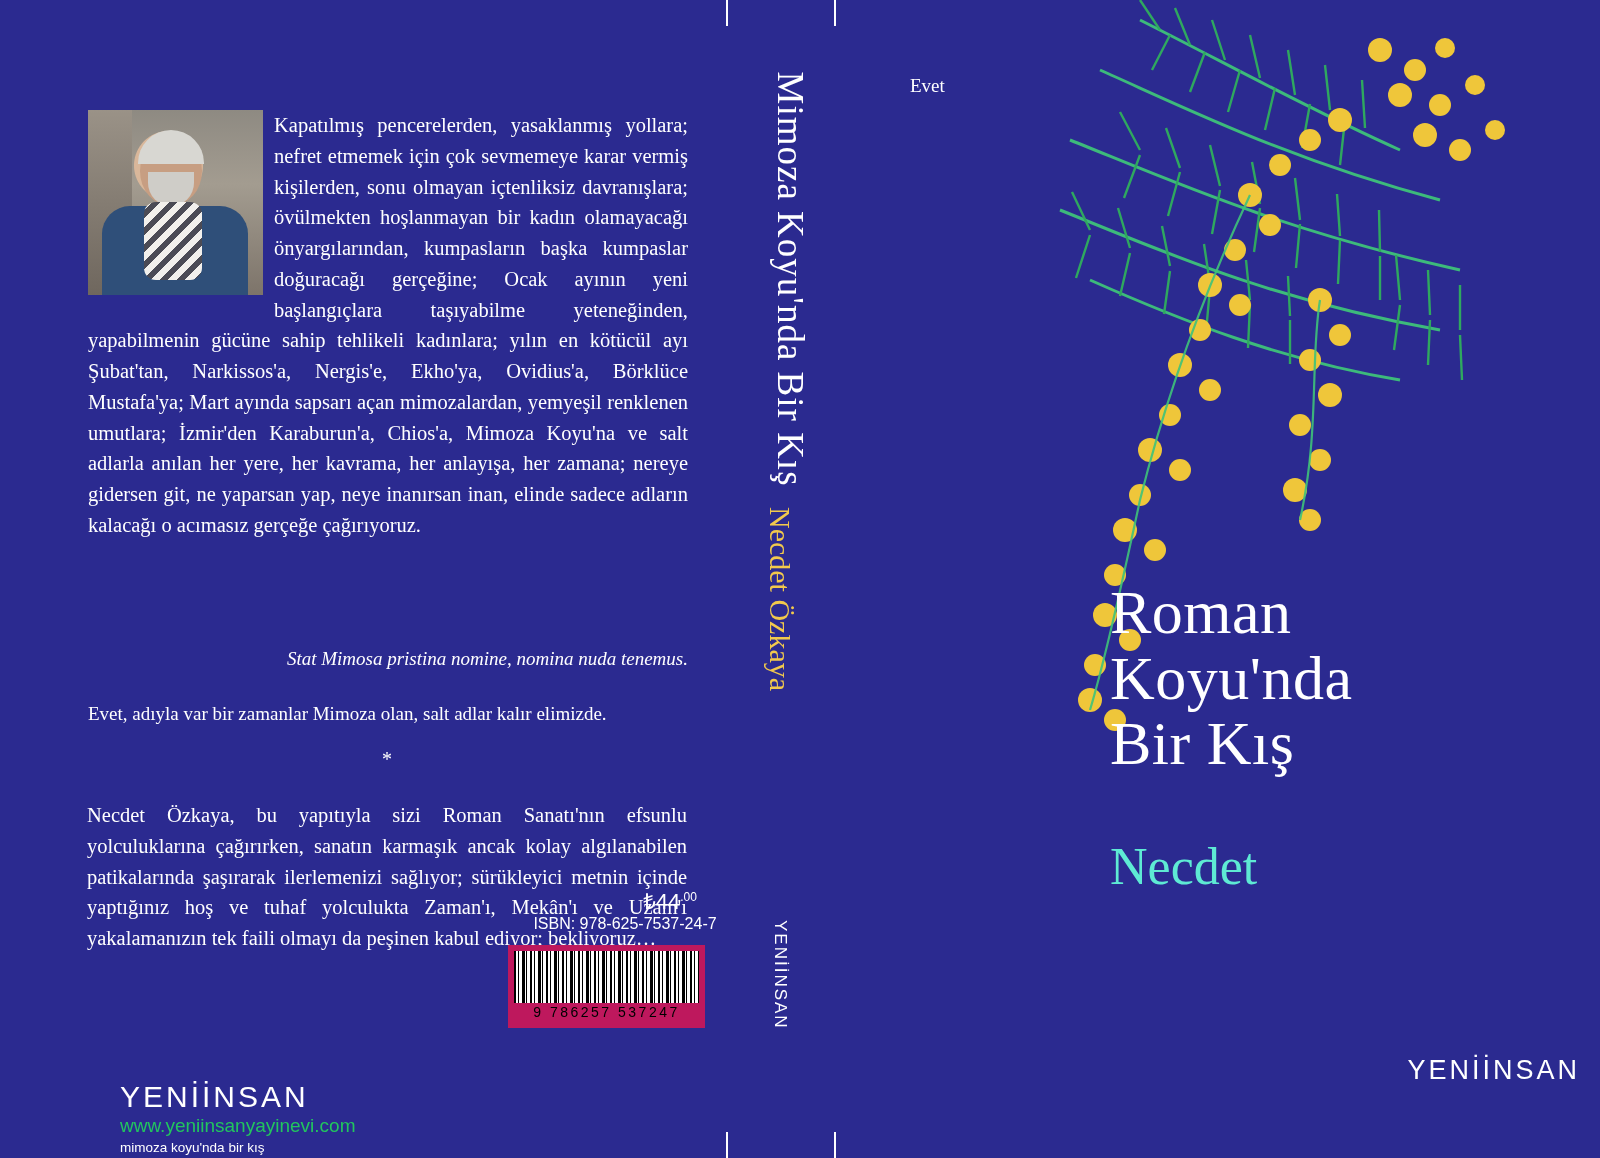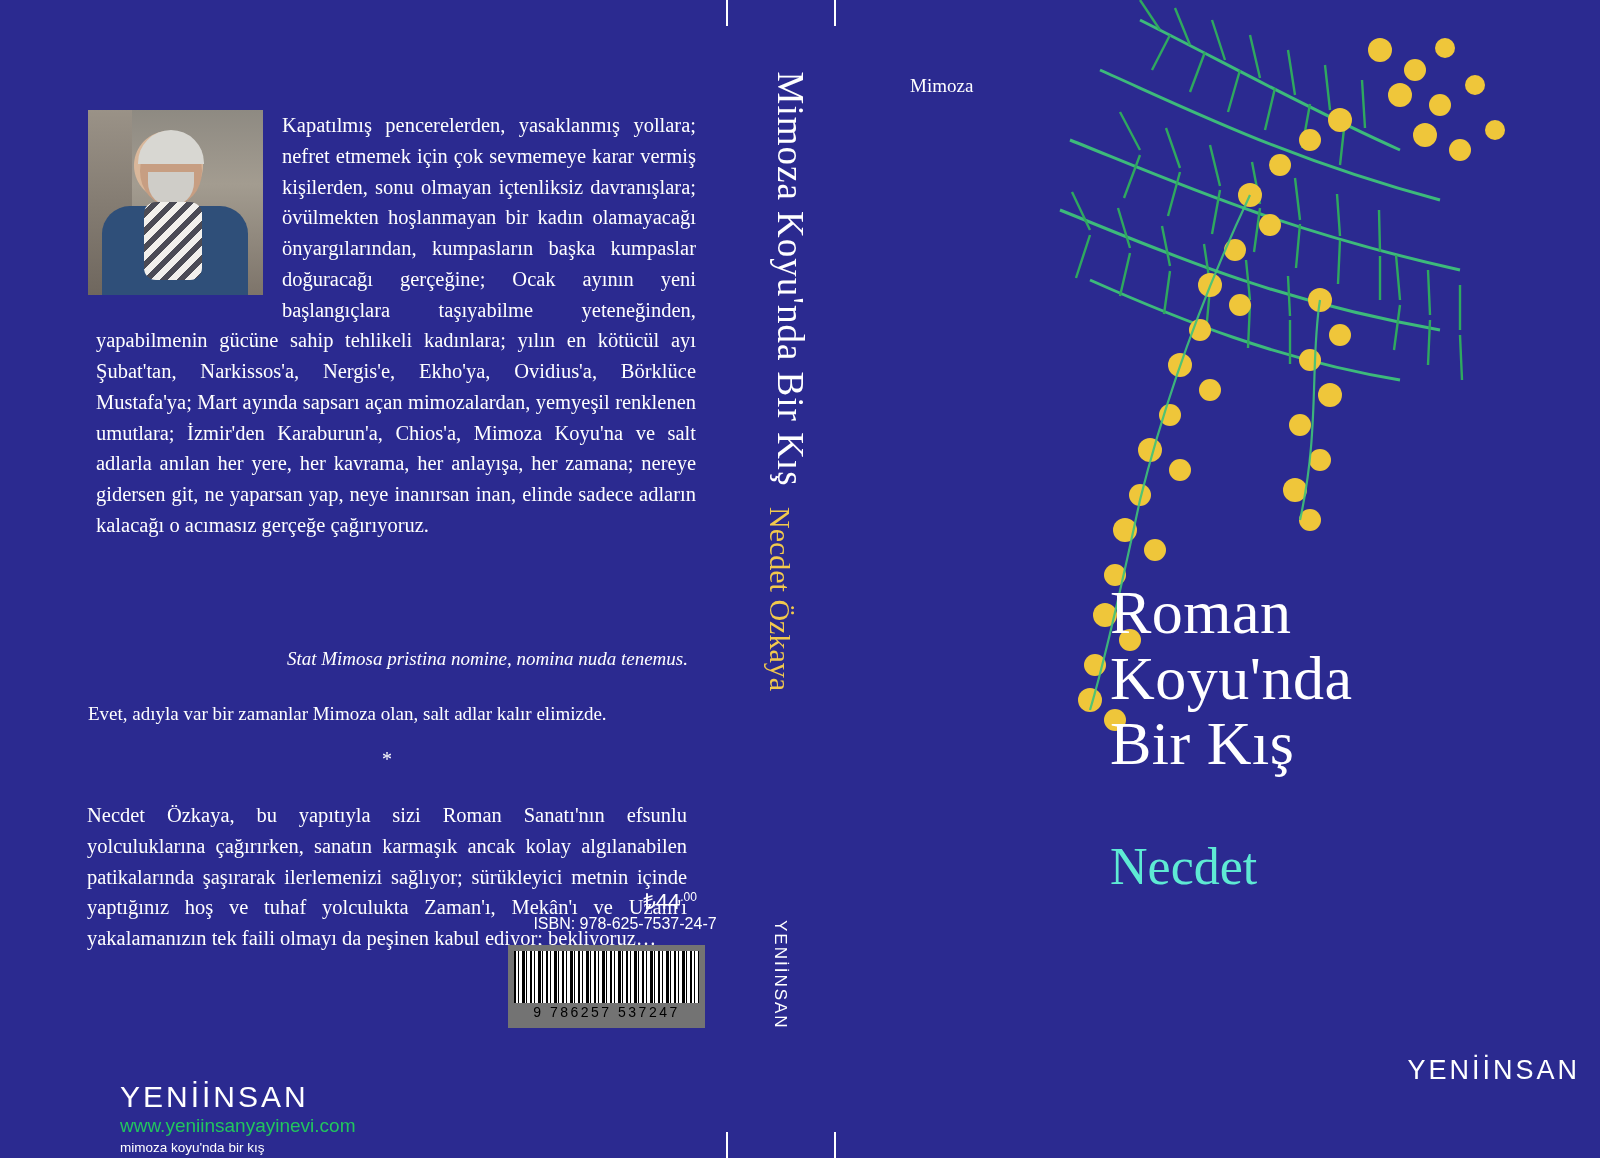--- a/index.html
+++ b/index.html
@@ -51,21 +51,20 @@
   .author-photo .wall{
     position:absolute;left:0;top:0;width:44px;height:185px;
     background:linear-gradient(180deg,#9a9287,#6f675e);
   }
 
   .blurb{
     position:absolute;left:88px;top:110px;width:600px;
     font-size:20.5px;line-height:1.5;text-align:justify;
     text-justify:inter-word;
     hyphens:auto;
-    margin-left:8px;
   }
   .blurb p{margin:0;}
   .float-sp{float:left;width:186px;height:196px;}
 
   .latin{
     position:absolute;left:88px;top:645px;width:600px;
     font-style:italic;font-size:19px;line-height:1.45;text-align:right;
   }
   .turk{
     position:absolute;left:88px;top:700px;width:600px;
@@ -101,21 +100,21 @@
   .price{
     position:absolute;left:600px;top:885px;width:140px;text-align:center;
     font-family:"Liberation Sans",sans-serif;font-size:22px;
   }
   .price sup{font-size:12px;}
   .isbn{
     position:absolute;left:500px;top:915px;width:250px;text-align:center;
     font-family:Liberation Sans, sans-serif;font-size:16px;
   }
   .barcode{
-    position:absolute;left:508px;top:945px;width:185px;height:75px;background:#737373;
+    position:absolute;left:508px;top:945px;width:185px;height:75px;background:#be185d;
     padding:6px 6px 2px 6px;
   }
   .barcode .bars{
     height:52px;width:100%;
     background:
       repeating-linear-gradient(90deg,
         #000 0 2px, #fff 2px 4px, #000 4px 5px, #fff 5px 8px,
         #000 8px 11px, #fff 11px 12px, #000 12px 13px, #fff 13px 16px);
   }
   .barcode .num{
@@ -215,21 +214,21 @@
   </div>
 
   <div class="spine">
     <div class="spine-title">Mimoza Koyu'nda Bir Kış</div>
     <div class="spine-author">Necdet Özkaya</div>
     <div class="spine-pub">YENİİNSAN</div>
   </div>
 
   <div class="front">
 
-    <div class="genre">Mimoza</div>
+    <div class="genre">Evet</div>
 
     <svg class="mimosa-art" viewBox="0 0 760 820" preserveAspectRatio="none">
       <g stroke="#3ec27a" stroke-width="3" fill="none" opacity="0.95">
         <path d="M300 20 C380 60 470 110 560 150"></path>
         <path d="M260 70 C350 110 450 160 600 200"></path>
         <path d="M230 140 C330 180 440 230 620 270"></path>
         <path d="M220 210 C320 250 430 300 600 330"></path>
         <path d="M250 280 C340 320 440 360 560 380"></path>
       </g>
       <g stroke="#2fa85f" stroke-width="2.4" fill="none">

